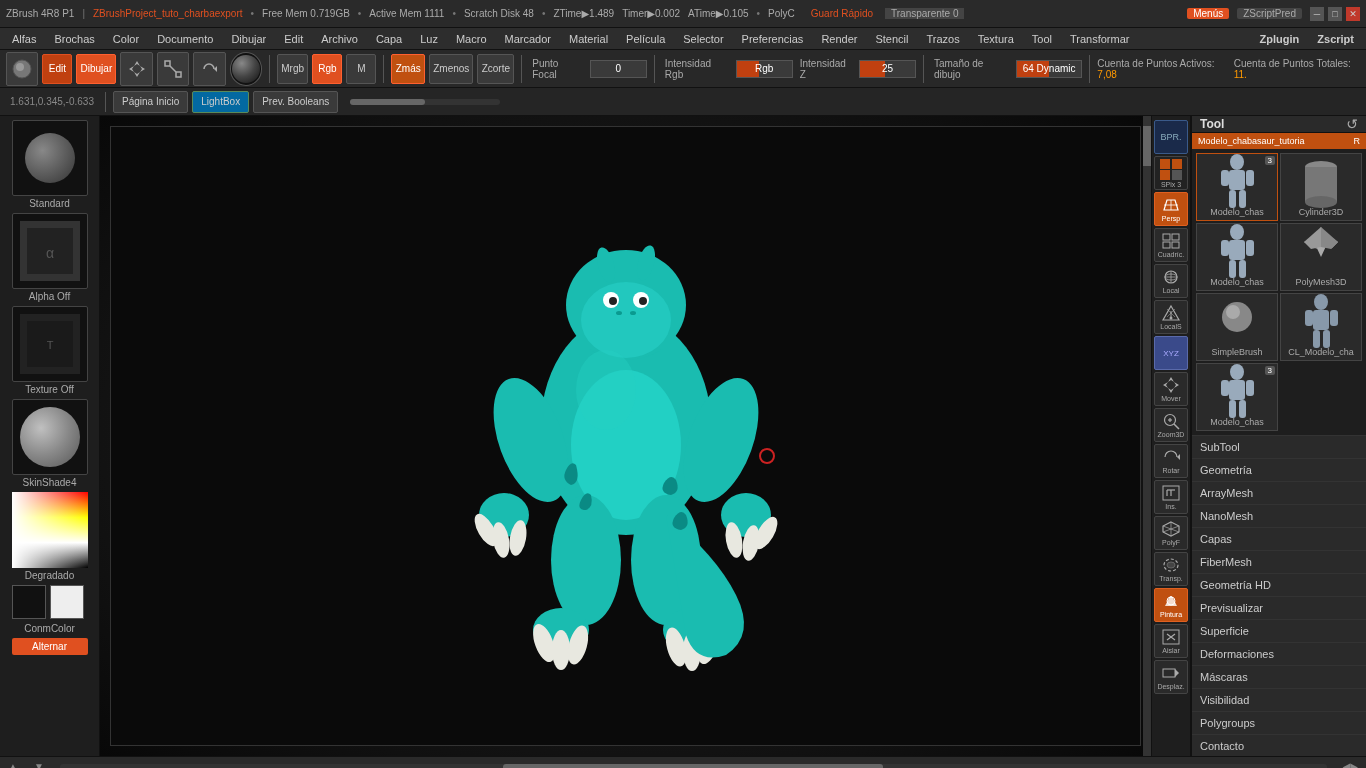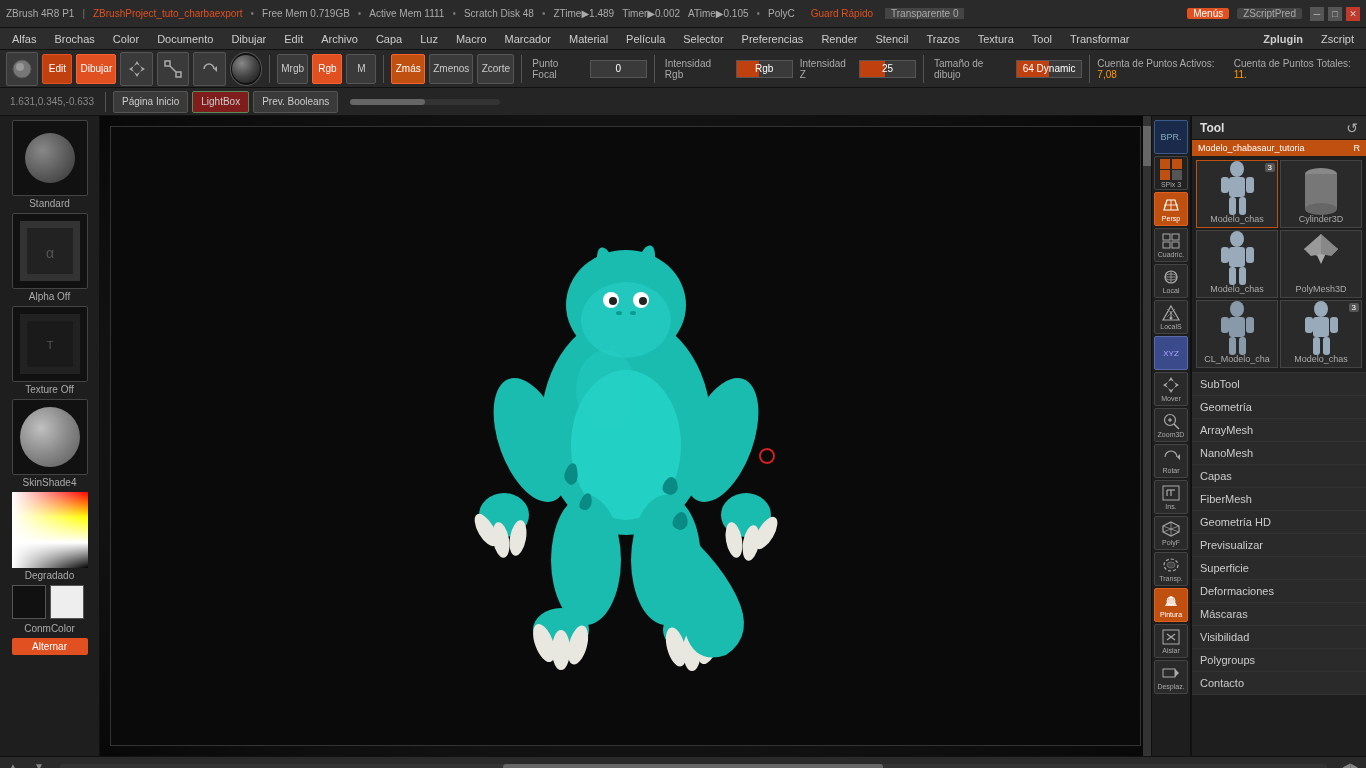--- a/index.html
+++ b/index.html
@@ -131,21 +131,21 @@
     .toolbar2-btn {
       height: 22px;
       padding: 0 8px;
       background: #3a3a3a;
       border: 1px solid #555;
       color: #ccc;
       font-size: 10px;
       cursor: pointer;
       border-radius: 2px;
     }
-    .toolbar2-btn.active { background: #7f1d1d; border-color: #5a8a5a; }
+    .toolbar2-btn.active { background: #0369a1; border-color: #5a8a5a; }
     .toolbar2-info {
       font-size: 10px;
       color: #888;
       padding: 0 4px;
     }
 
     
     #main-layout {
       display: flex;
       height: calc(768px - 20px - 22px - 38px - 28px - 20px);
@@ -536,21 +536,21 @@
   <span class="menu-item">Selector</span>
   <span class="menu-item">Preferencias</span>
   <span class="menu-item">Render</span>
   <span class="menu-item">Stencil</span>
   <span class="menu-item">Trazos</span>
   <span class="menu-item">Textura</span>
   <span class="menu-item">Tool</span>
   <span class="menu-item">Transformar</span>
   <span style="flex:1"></span>
   <span class="menu-item" style="font-weight:bold">Zplugin</span>
-  <span class="menu-item" style="font-weight:normal">Zscript</span>
+  <span class="menu-item" style="font-weight:bold">Zscript</span>
 </div>
 
 <div id="toolbar">
 
   <div style="width:34px;height:34px;background:#3a3a3a;border:1px solid #555;border-radius:2px;display:flex;align-items:center;justify-content:center;cursor:pointer">
     <svg width="22" height="22" viewBox="0 0 22 22">
       <ellipse cx="11" cy="11" rx="9" ry="9" fill="#777" stroke="#555"></ellipse>
       <ellipse cx="9" cy="9" rx="4" ry="4" fill="#999"></ellipse>
     </svg>
   </div>
@@ -982,20 +982,29 @@
             <polygon points="22,35 28,22 22,25 16,22" fill="#aaa"></polygon>
             <polygon points="5,20 18,15 15,21 18,27" fill="#bbb"></polygon>
             <polygon points="39,20 32,15 35,21 32,27" fill="#bbb"></polygon>
             <polygon points="22,5 39,20 32,27 22,25" fill="#888"></polygon>
             <polygon points="22,5 5,20 12,27 22,25" fill="#999"></polygon>
           </svg>
         </div>
         <div class="tool-thumb-label">PolyMesh3D</div>
       </div>
 
+      <div class="tool-thumb-item">
+        <div class="tool-thumb-img">
+          <svg width="45" height="60" viewBox="0 0 45 60">
+            <ellipse cx="22" cy="25" rx="15" ry="15" fill="#888"></ellipse>
+            <ellipse cx="18" cy="20" rx="7" ry="7" fill="#aaa"></ellipse>
+          </svg>
+        </div>
+        <div class="tool-thumb-label">SimpleBrush</div>
+      </div>
 
       <div class="tool-thumb-item">
         <div class="tool-thumb-img">
           <svg width="45" height="60" viewBox="0 0 45 60">
             <ellipse cx="22" cy="10" rx="7" ry="8" fill="#89a"></ellipse>
             <rect x="14" y="18" width="16" height="20" rx="3" fill="#89a"></rect>
             <rect x="6" y="18" width="8" height="16" rx="3" fill="#89a"></rect>
             <rect x="31" y="18" width="8" height="16" rx="3" fill="#89a"></rect>
             <rect x="14" y="38" width="7" height="18" rx="3" fill="#89a"></rect>
             <rect x="24" y="38" width="7" height="18" rx="3" fill="#89a"></rect>

